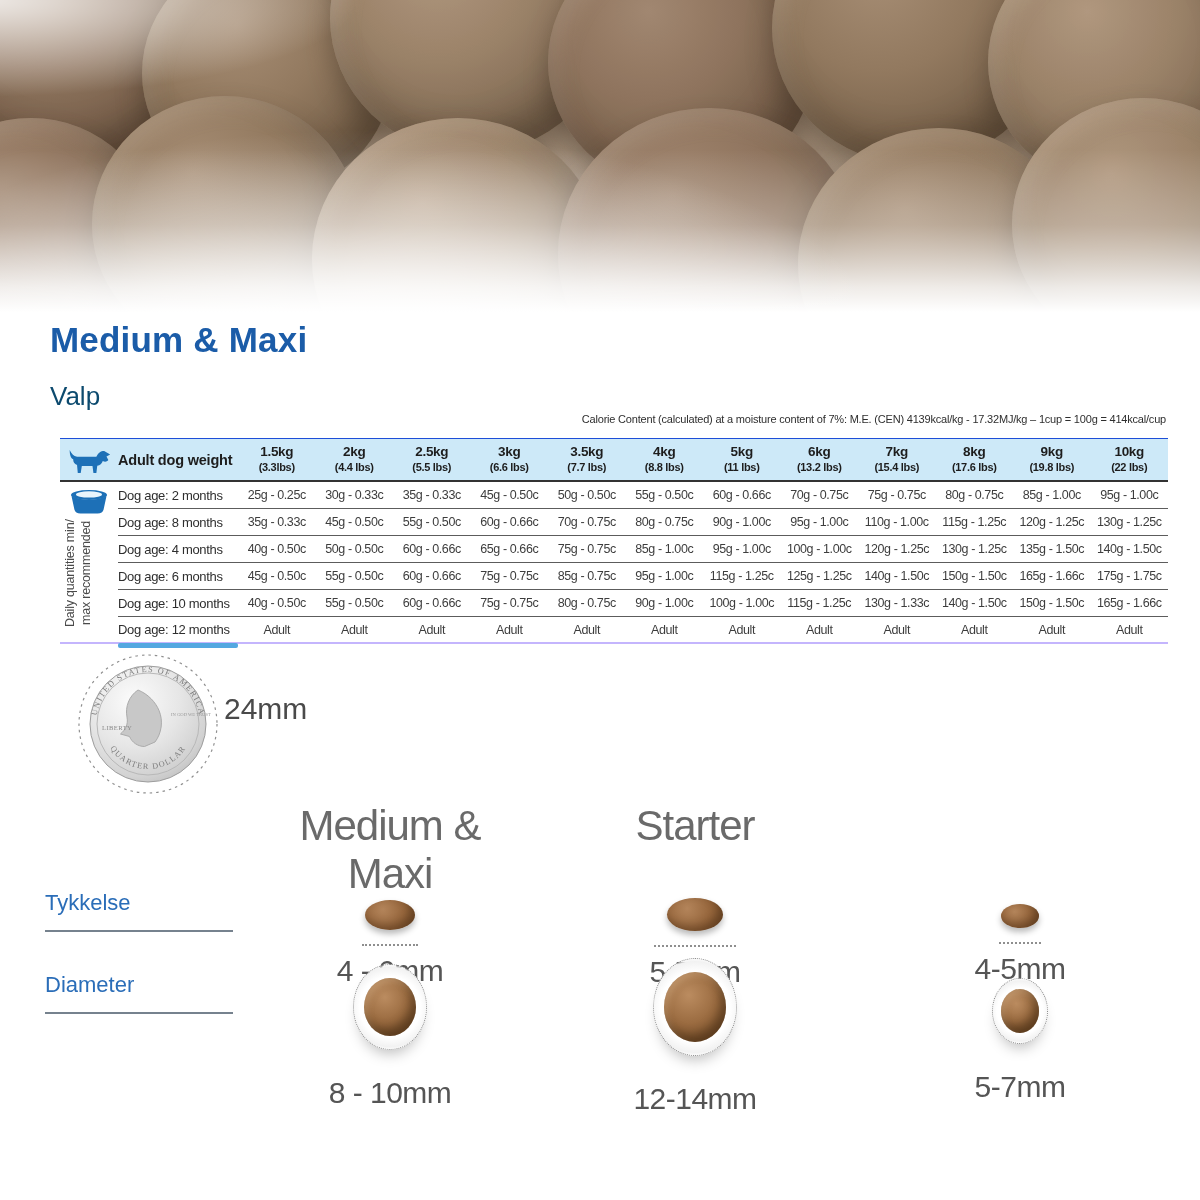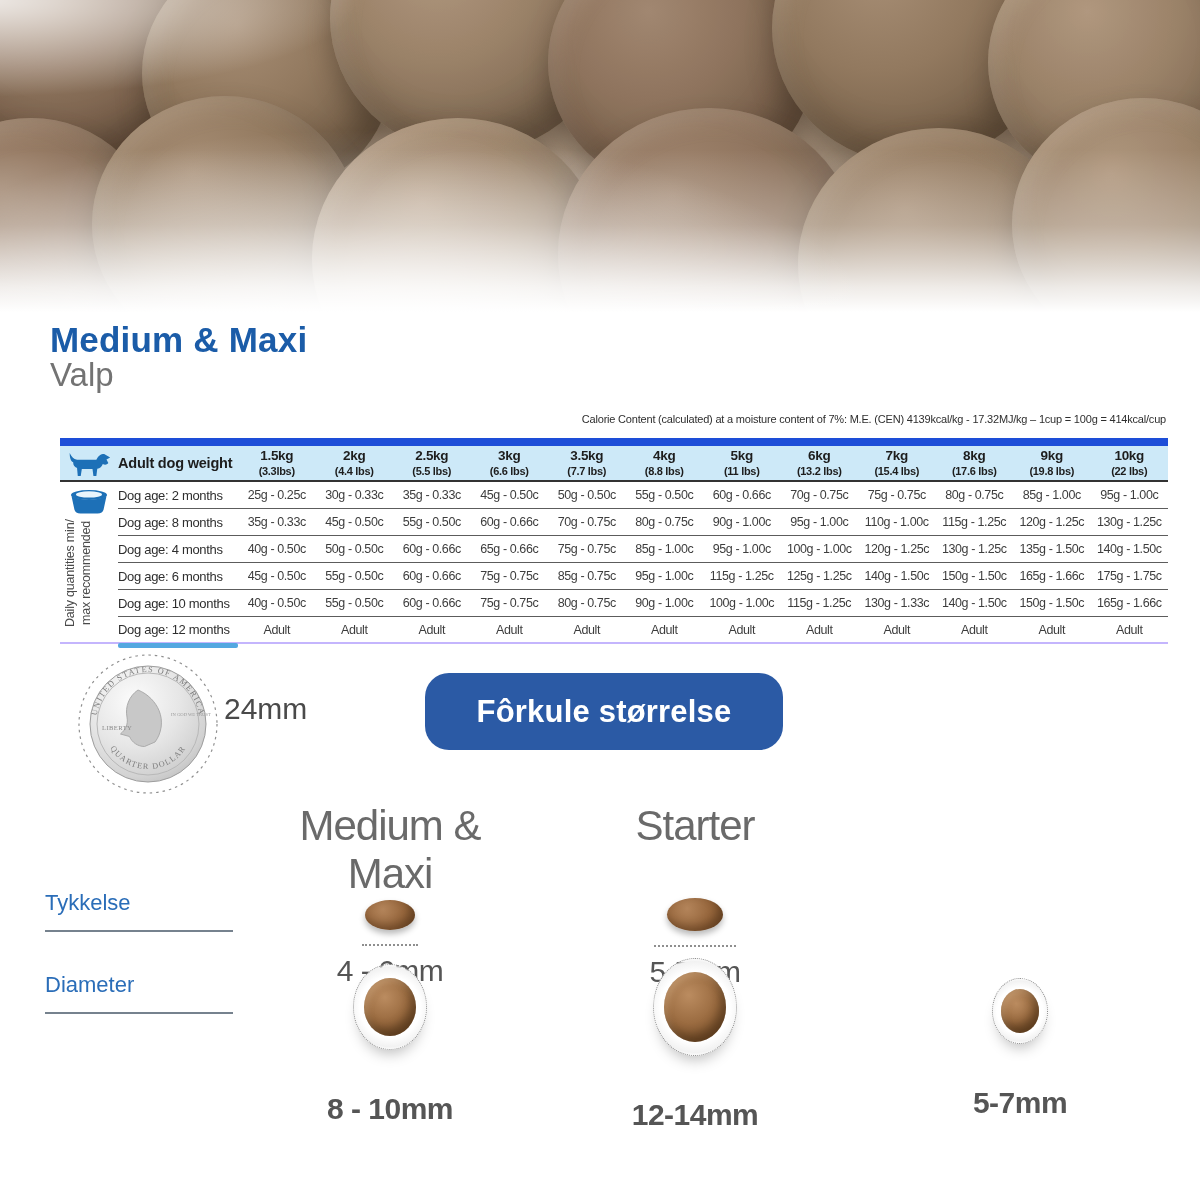--- a/index.html
+++ b/index.html
@@ -14,27 +14,27 @@
   .ball:nth-child(3n){ filter:brightness(1.07) saturate(.92); }
   .ball:nth-child(3n+1){ filter:brightness(.96) hue-rotate(-4deg); }
   .photo-fade { position:absolute; inset:0;
     background:
       radial-gradient(ellipse at -2% 0%, rgba(255,255,255,.85) 0%, rgba(255,255,255,0) 22%),
       radial-gradient(ellipse at 30% 115%, rgba(255,255,255,.9) 0%, rgba(255,255,255,0) 45%),
       linear-gradient(to bottom, rgba(255,255,255,0) 48%, rgba(255,255,255,.30) 72%, rgba(255,255,255,.85) 92%, #fff 100%); }
 
   
   .title   { position:absolute; left:50px; top:320px; font-size:35px; font-weight:800; color:#1b5ca8; letter-spacing:.2px; }
-  .subtitle{ position:absolute; left:50px; top:356px; font-size:33px; font-weight:400; color:#737373; }
+  .subtitle{ position:absolute; left:50px; top:381px; font-size:26px; font-weight:400; color:#0c4a6e; }
   .cal-note{ position:absolute; left:40px; top:413px; width:1126px; text-align:right; font-size:11px; color:#2e2e2e; letter-spacing:-0.2px; }
 
   
   .ft { position:absolute; left:60px; top:438px; width:1108px; }
   .ft-row { display:grid; grid-template-columns:58px 120px repeat(12,1fr); align-items:center; }
-  .ft-head { background:#cde9f8; border-top:8px solid #1d4ed8; border-bottom:2px solid #323232; height:44px; }
+  .ft-head { background:#cde9f8; border-top:1px solid #1d4ed8; border-bottom:2px solid #323232; height:44px; }
   .ft-corner { font-size:14.5px; font-weight:700; color:#1d1d1d; letter-spacing:-0.2px; }
   .ft-col-head { text-align:center; font-weight:700; color:#1d1d1d; font-size:13.5px; line-height:1.25; letter-spacing:-0.3px; }
   .ft-col-head .lbs { font-size:11px; }
   .ft-data { height:27px; }
   .ft-label { font-size:13px; color:#2e2e2e; font-weight:400; letter-spacing:-0.3px; align-self:stretch; display:flex; align-items:center; border-bottom:1px solid #5c5c5c; }
   .ft-cell  { text-align:center; font-size:12.5px; color:#3d3d3d; letter-spacing:-0.4px; align-self:stretch; display:flex; align-items:center; justify-content:center; border-bottom:1px solid #5c5c5c; }
   .ft-data.last { border-bottom:2px solid #c4b5fd; }
   .ft-data.last .ft-label, .ft-data.last .ft-cell { border-bottom:none; }
   .ft-side { position:absolute; left:2px; top:62px; height:146px; width:36px; writing-mode:vertical-rl; transform:rotate(180deg); font-size:12.5px; color:#4a4a4a; line-height:1.3; text-align:center; white-space:pre-line; letter-spacing:-0.2px; }
   .ft-bowl { position:absolute; left:8px; top:50px; }
@@ -49,21 +49,21 @@
   .cmp-grid { position:absolute; left:45px; width:1110px; display:grid; grid-template-columns:230px 230px 380px 270px; }
   .cmp-heads { top:802px; }
   .cmp-head { text-align:center; font-size:42px; color:#6a6a6a; letter-spacing:-1px; font-weight:400; }
   .cmp-label { font-size:22px; color:#2a6db8; padding-bottom:14px; border-bottom:2px solid #76828e; align-self:start; width:188px; margin-top:8px; }
   .cmp-cell { display:flex; flex-direction:column; align-items:center; }
   .kib-side { border-radius:50%; background:radial-gradient(circle at 36% 32%, #b3845a 0%, #96663c 55%, #744c28 100%); box-shadow:0 4px 6px rgba(0,0,0,.28), inset -4px -5px 8px rgba(60,35,15,.4); }
   .dotted { border-top:2px dotted #8f8f8f; margin-top:14px; }
   .mm { font-size:30px; color:#555; letter-spacing:-0.5px; margin-top:8px; }
   .diam-ring { border:1.5px dotted #8a8a8a; border-radius:50%; display:flex; align-items:center; justify-content:center; background:radial-gradient(circle, #fff 55%, #f2f2f2 72%, rgba(255,255,255,0) 78%); box-shadow:0 10px 14px -6px rgba(0,0,0,.25); }
   .kib-round { border-radius:50%; background:radial-gradient(circle at 40% 33%, #bb8c60 0%, #9a6b40 48%, #7a512c 82%, #64401f 100%); box-shadow: inset -5px -7px 10px rgba(50,30,12,.45), inset 3px 4px 6px rgba(235,200,160,.35); }
-  .cmp-diam .mm { margin-top:42px;font-weight:bold; }
+  .cmp-diam .mm { margin-top:26px; }
 </style>
 </head>
 <body>
 
 <div class="page">
 
   <div class="photo">
     <div class="ball" style="left:-60px;top:-100px;width:270px;height:262px;"></div>
     <div class="ball" style="left:142px;top:-48px;width:250px;height:242px;"></div>
     <div class="ball" style="left:330px;top:-118px;width:282px;height:272px;"></div>
@@ -271,40 +271,44 @@
       <textPath href="#arcTop" startOffset="50%" text-anchor="middle">UNITED STATES OF AMERICA</textPath>
     </text>
     <text x="26" y="80" font-size="6.6" fill="#8a8a8a" letter-spacing="0.4" font-family="Liberation Serif, serif">LIBERTY</text>
     <text x="95" y="66" font-size="4.6" fill="#9a9a9a" font-family="Liberation Serif, serif">IN GOD WE TRUST</text>
     <text font-size="8.2" fill="#7c7c7c" letter-spacing="1.2" font-family="Liberation Serif, serif">
       <textPath href="#arcBot" startOffset="50%" text-anchor="middle">QUARTER DOLLAR</textPath>
     </text>
   </svg>
   <div class="coin-size">24mm</div>
 
-  <button class="cta">Fôrkule størrelse</button>
 
   <div class="cmp-grid cmp-heads">
     <div></div>
     <div class="cmp-head">Medium &amp; Maxi</div>
     <div class="cmp-head">Starter</div>
   </div>
 
   <div class="cmp-grid cmp-thick" style="top:882px;">
     <div class="cmp-label">Tykkelse</div>
     <div class="cmp-cell">
       <div class="kib-side" style="width:50px;height:30px;margin-top:18px;"></div>
       <div class="dotted" style="width:56px;"></div>
       <div class="mm">4 - 6mm</div>
     </div>
     <div class="cmp-cell">
       <div class="kib-side" style="width:56px;height:33px;margin-top:16px;"></div>
       <div class="dotted" style="width:82px;"></div>
       <div class="mm">5-7mm</div>
     </div>
+    <div class="cmp-cell">
+      <div class="kib-side" style="width:38px;height:24px;margin-top:22px;"></div>
+      <div class="dotted" style="width:42px;"></div>
+      <div class="mm">4-5mm</div>
+    </div>
   </div>
 
   <div class="cmp-grid cmp-diam" style="top:964px;">
     <div class="cmp-label">Diameter</div>
     <div class="cmp-cell">
       <div class="diam-ring" style="width:74px;height:86px;">
         <div class="kib-round" style="width:52px;height:58px;"></div>
       </div>
       <div class="mm">8 - 10mm</div>
     </div>

